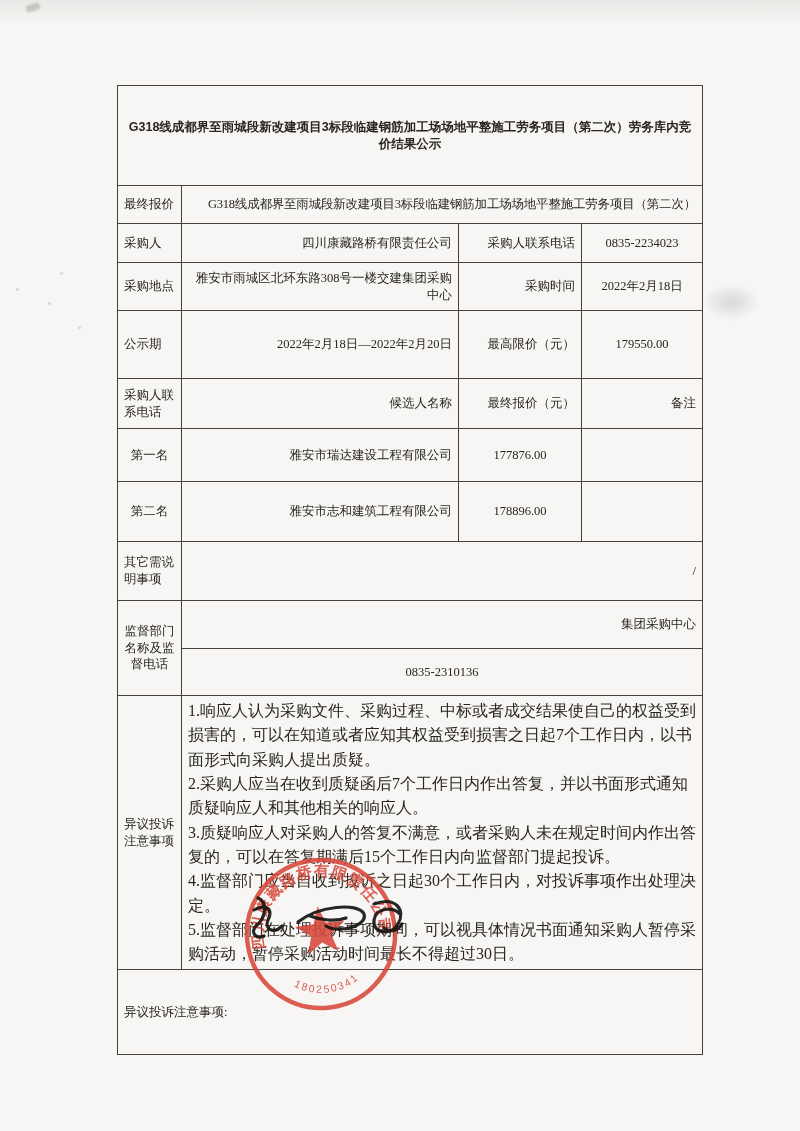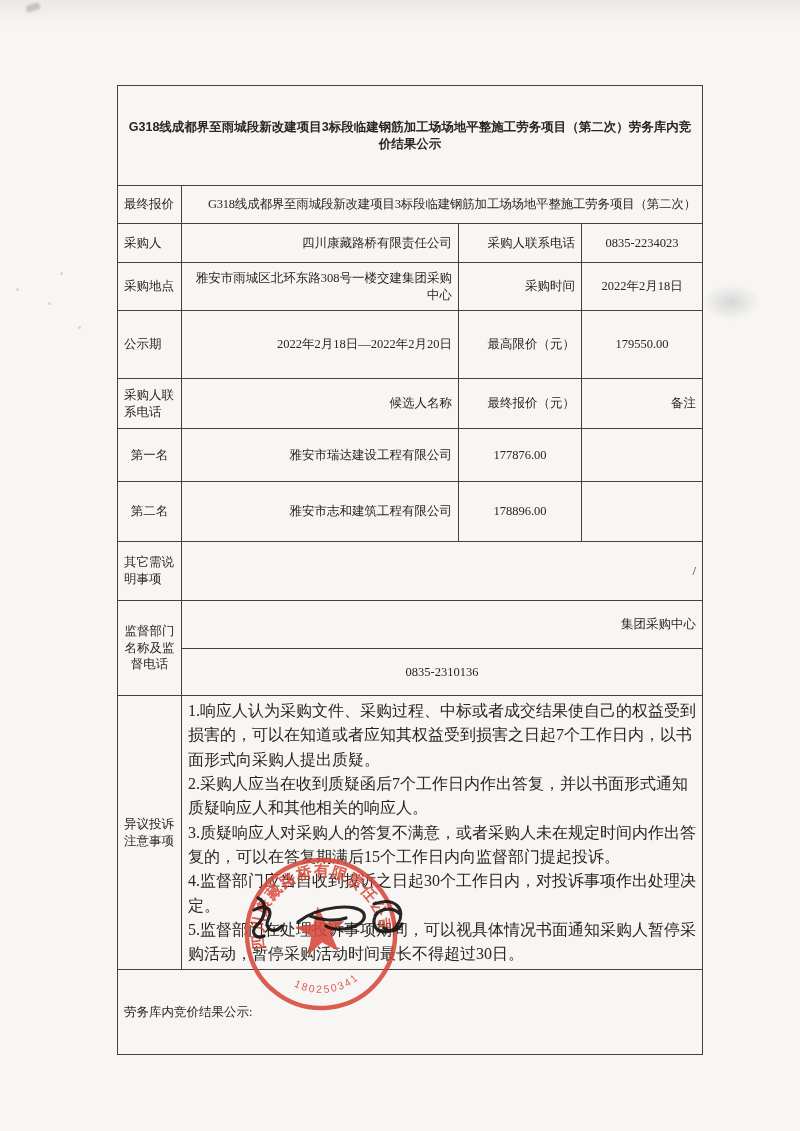--- a/index.html
+++ b/index.html
@@ -144,21 +144,21 @@
       <div class="obj-item">1.响应人认为采购文件、采购过程、中标或者成交结果使自己的权益受到损害的，可以在知道或者应知其权益受到损害之日起7个工作日内，以书面形式向采购人提出质疑。</div>
       <div class="obj-item">2.采购人应当在收到质疑函后7个工作日内作出答复，并以书面形式通知质疑响应人和其他相关的响应人。</div>
       <div class="obj-item">3.质疑响应人对采购人的答复不满意，或者采购人未在规定时间内作出答复的，可以在答复期满后15个工作日内向监督部门提起投诉。</div>
       <div class="obj-item">4.监督部门应当自收到投诉之日起30个工作日内，对投诉事项作出处理决定。</div>
       <div class="obj-item">5.监督部门在处理投诉事项期间，可以视具体情况书面通知采购人暂停采购活动，暂停采购活动时间最长不得超过30日。</div>
     </td>
   </tr>
 
   <tr>
     <td class="sign-cell" colspan="4">
-      <span>劳务库内竞价结果公示:</span>
+      <span>异议投诉注意事项:</span>
     </td>
   </tr>
 </tbody>
   </table>
 
 <svg class="seal" viewBox="0 0 160 166">
   <circle cx="80" cy="83" r="74" fill="none" stroke="#d8483b" stroke-width="4.5"></circle>
   <defs>
     <path id="sealTopArc" d="M 25.5,102.8 A 58,58 0 1 1 134.5,102.8" fill="none"></path>
     <path id="sealBottomArc" d="M 46.2,131.3 A 59,59 0 0 0 113.8,131.3" fill="none"></path>

